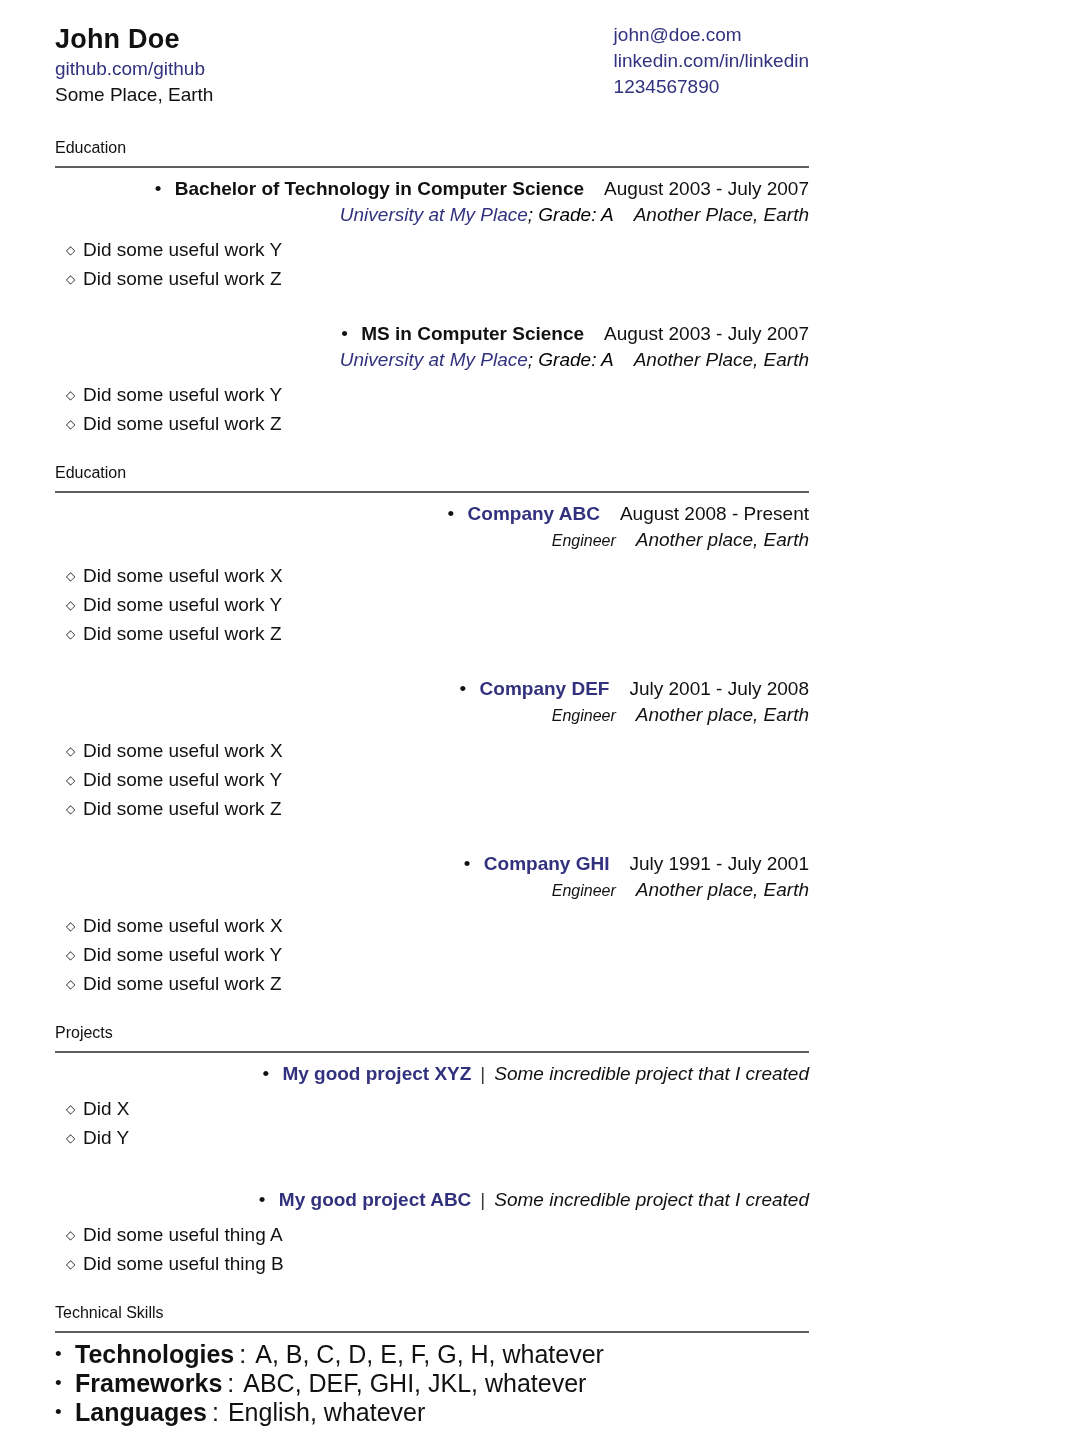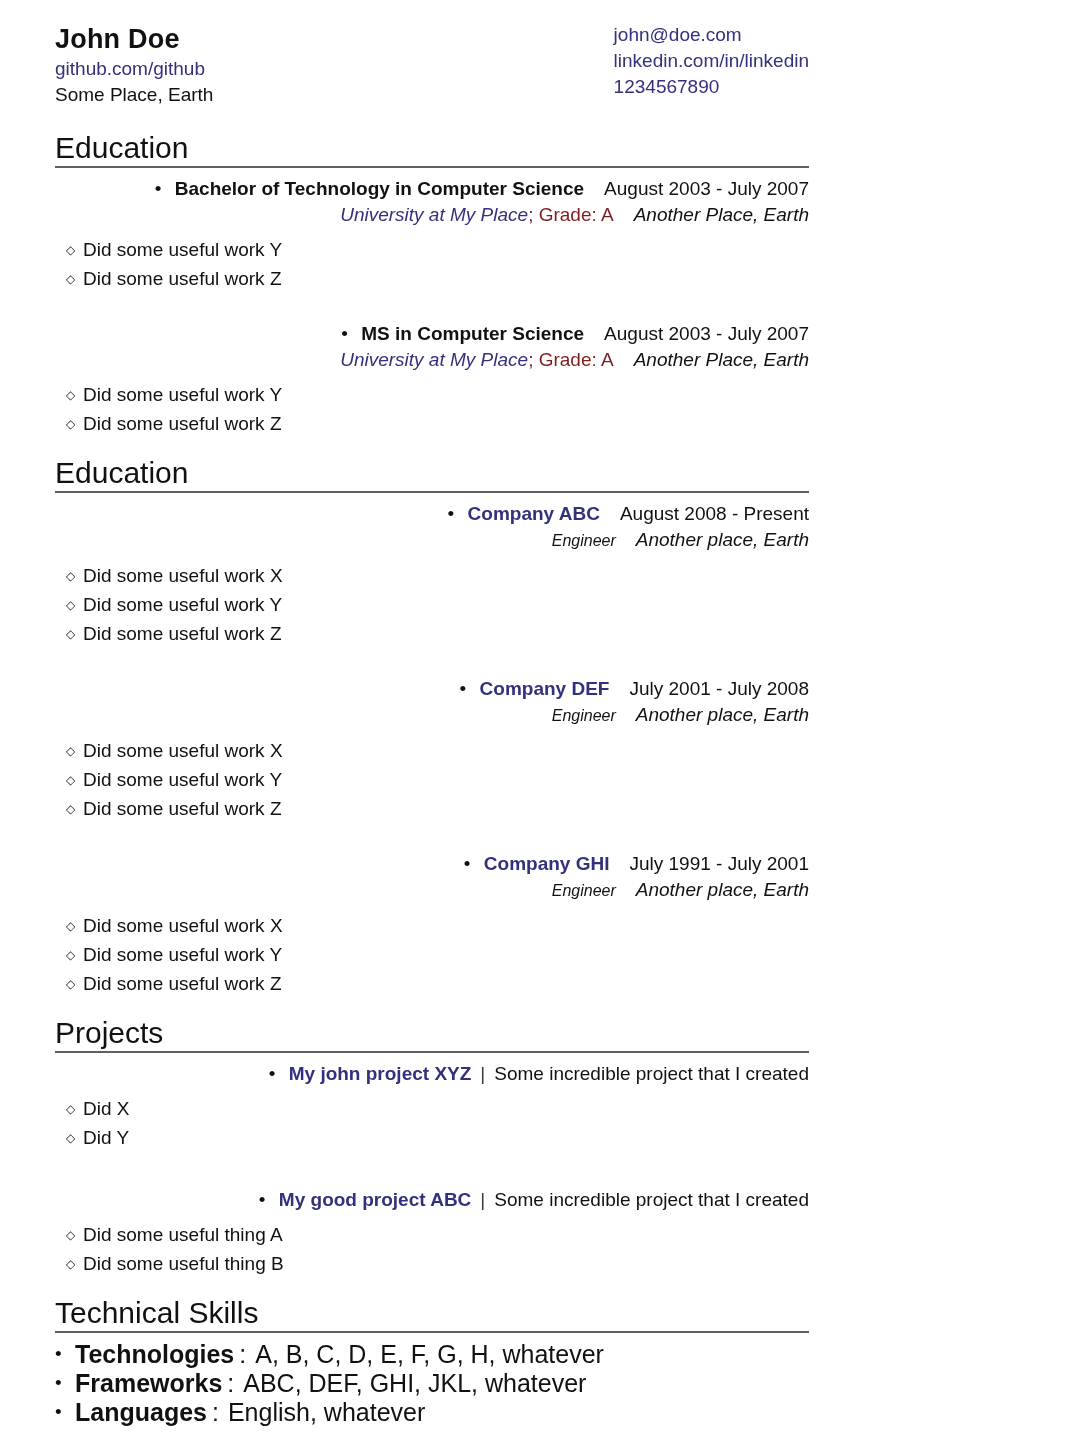--- a/index.html
+++ b/index.html
@@ -23,45 +23,45 @@
     font-size:27px; font-weight:700; color:#111; line-height:34px; letter-spacing:0.2px;
   }
   .contact-line { font-size:19px; line-height:26px; }
   .header-right { text-align:left; }
   a.link { color:#32317e; text-decoration:none; cursor:pointer; display:inline-block; }
   .plain { color:#111; }
 
   
   section { margin-top:22px; }
   section.first { margin-top:26px; }
-  .sec-title { font-size:30px; font-weight:400; color:#111; line-height:28px; }
+  .sec-title { font-size:16px; font-weight:400; color:#111; line-height:28px; }
   .sec-rule { border:none; border-top:2px solid #5f5f5f; margin-top:4px; }
 
   
   .entry { margin-top:8px; }
   .entry + .entry { margin-top:29px; }
   .proj-entry + .proj-entry { margin-top:36px; }
 
   .row { display:flex; justify-content:flex-end; align-items:baseline; }
   .row .left { display:flex; min-width:0; }
   .row .right { text-align:right; white-space:nowrap; font-size:19px; line-height:26px; flex:none; padding-left:20px; }
 
   .dot-marker { width:20px; flex:none; font-size:19px; line-height:26px; color:#111; }
   .dot-marker::before { content:"\2022"; }
 
   .title-text { font-size:19px; font-weight:700; line-height:26px; color:#111; }
   .navy { color:#32317e; }
   .it { font-style:italic; }
   .sub-line { margin-left:20px; font-size:19px; line-height:26px; }
   .sub-line .inst { font-style:italic; }
-  .sub-line .grade { color:#7f1d1d; }
+  .sub-line .grade { font-style:italic; color:#000000; }
   .role { font-style:italic; font-size:16px; line-height:26px; }
 
   .proj-divider { color:#3a3a3a; font-weight:400; font-style:normal; margin:0 9px; font-size:19px; }
-  .proj-desc { font-weight:400; font-size:19px; color:#111; }
+  .proj-desc { font-style:italic; font-weight:400; font-size:19px; color:#111; }
 
   
   .sub-bullets { list-style:none; margin:9px 0 0 11px; }
   .sub-bullets li { display:flex; font-size:19px; line-height:26px; margin-bottom:3px; }
   .sub-bullets li::before {
     content:"\25C7";
     width:17px; flex:none;
     font-size:12px; line-height:26px; color:#222;
   }
 
@@ -204,21 +204,21 @@
 
   <section>
     <h2 class="sec-title">Projects</h2>
     <hr class="sec-rule">
 
     <article class="entry proj-entry">
       <div class="row">
         <div class="left">
           <span class="dot-marker"></span>
           <span>
-            <a class="title-text navy link">My john project XYZ</a><span class="proj-divider">|</span><span class="proj-desc">Some incredible project that I created</span>
+            <a class="title-text navy link">My good project XYZ</a><span class="proj-divider">|</span><span class="proj-desc">Some incredible project that I created</span>
           </span>
         </div>
       </div>
       <ul class="sub-bullets">
         <li>Did X</li>
         <li>Did Y</li>
       </ul>
     </article>
 
     <article class="entry proj-entry">

